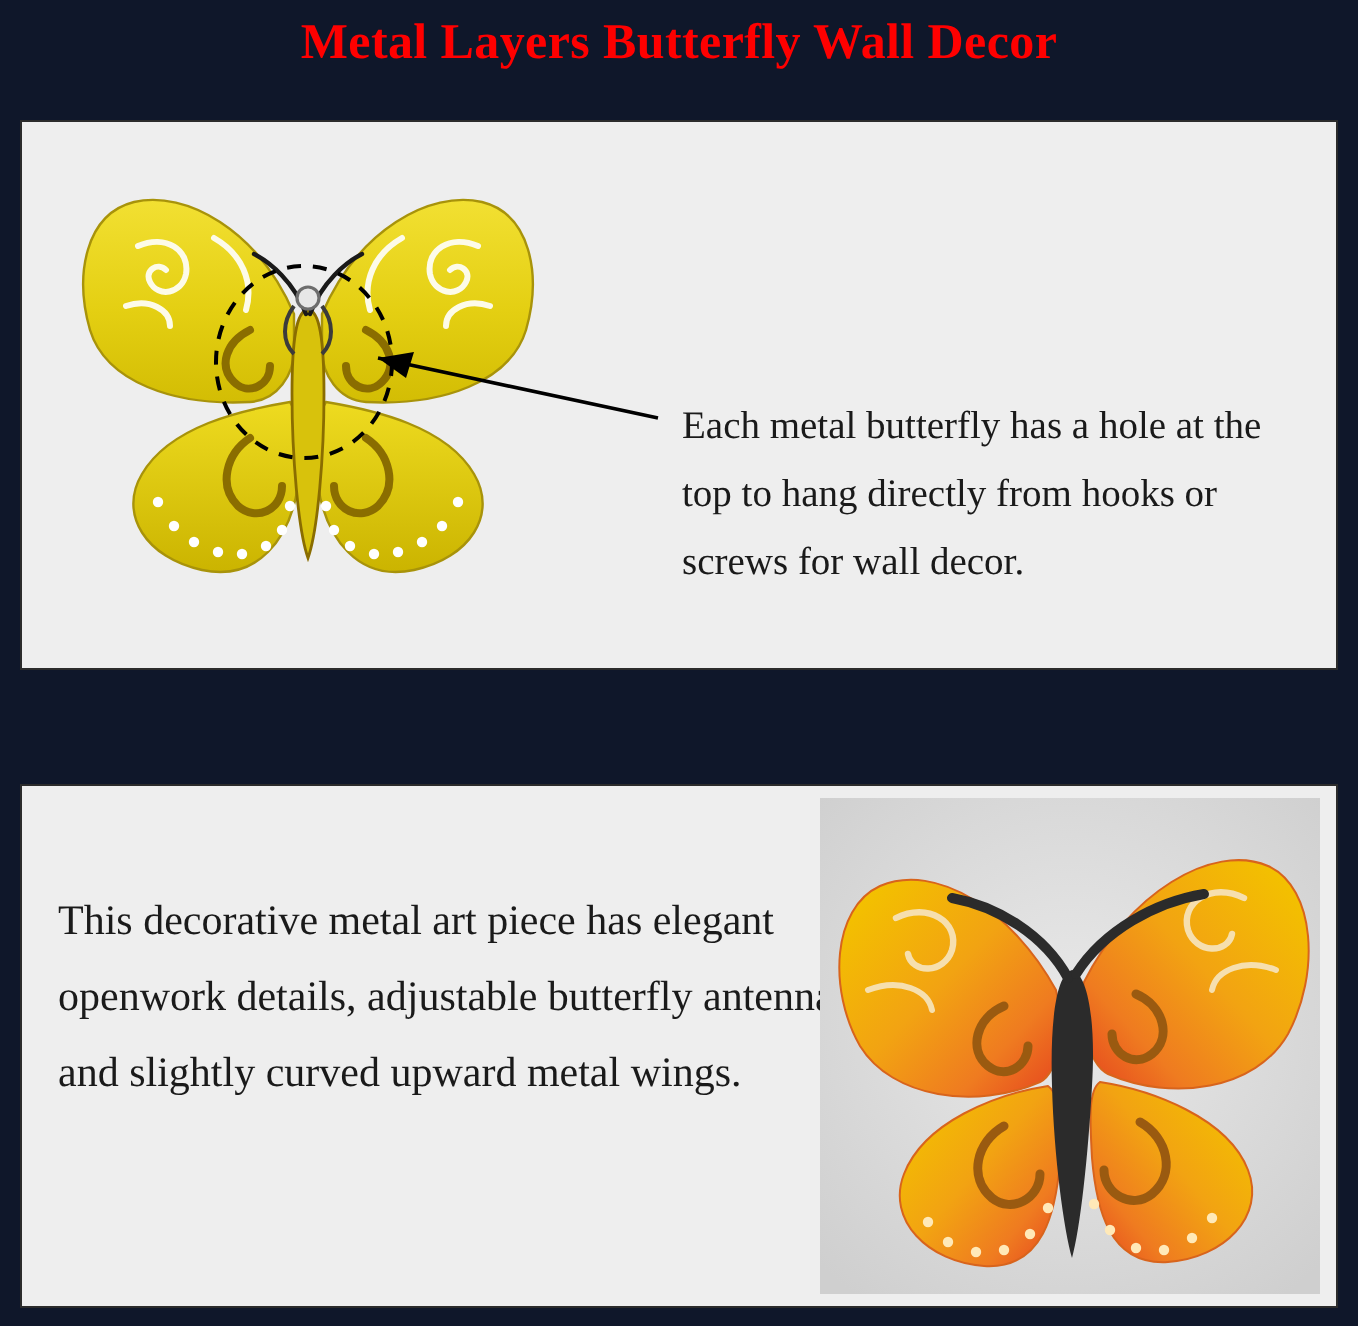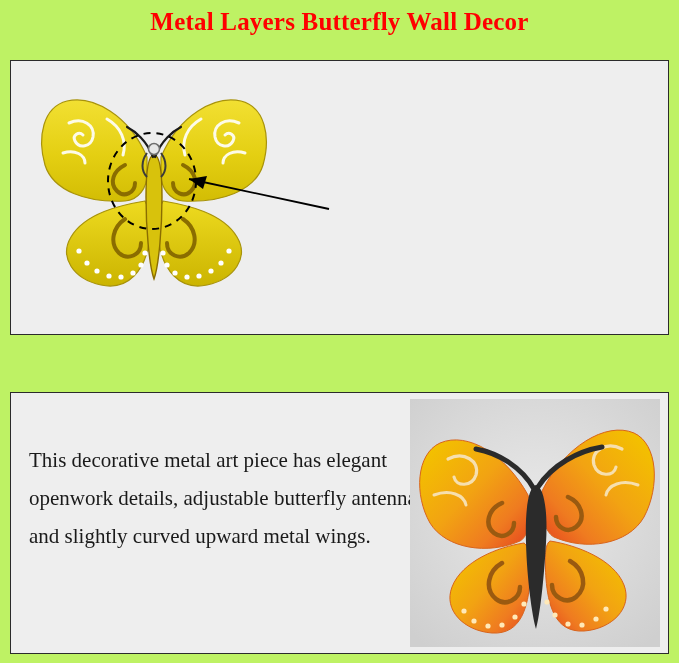--- a/index.html
+++ b/index.html
@@ -11,21 +11,21 @@
     width: 679px;
     height: 663px;
     font-family: "Liberation Serif", serif;
     position: relative;
     overflow: hidden;
   }
   .page {
     position: relative;
     width: 679px;
     height: 663px;
-    background: #bef264;
+    background: #0f172a;
   }
   .title {
     position: absolute;
     left: 0;
     top: 8px;
     width: 679px;
     text-align: center;
     font-family: "Liberation Serif", serif;
     font-weight: bold;
     font-size: 25px;
@@ -176,20 +176,21 @@
 
         <ellipse cx="123" cy="102" rx="44" ry="48" fill="none" stroke="#000000" stroke-width="2" stroke-dasharray="7 6"></ellipse>
       </svg>
     </div>
 
     <svg class="arrow-svg" viewBox="0 0 659 275">
       <path d="M318 148 L178 118" fill="none" stroke="#000000" stroke-width="1.8"></path>
       <path d="M178 118 L196 115 L192 128 Z" fill="#000000"></path>
     </svg>
 
+    <div class="callout-text">Each metal butterfly has a hole at the top to hang directly from hooks or screws for wall decor.</div>
   </div>
 
   <div class="panel" id="panel-bottom">
 
     <div class="desc-text">This decorative metal art piece has elegant openwork details, adjustable butterfly antennae and slightly curved upward metal wings.</div>
 
     <div class="photo">
       <svg viewBox="0 0 250 248" width="250" height="248" aria-hidden="true">
         <defs>
           <radialGradient id="bg2" cx="50%" cy="45%" r="70%">

